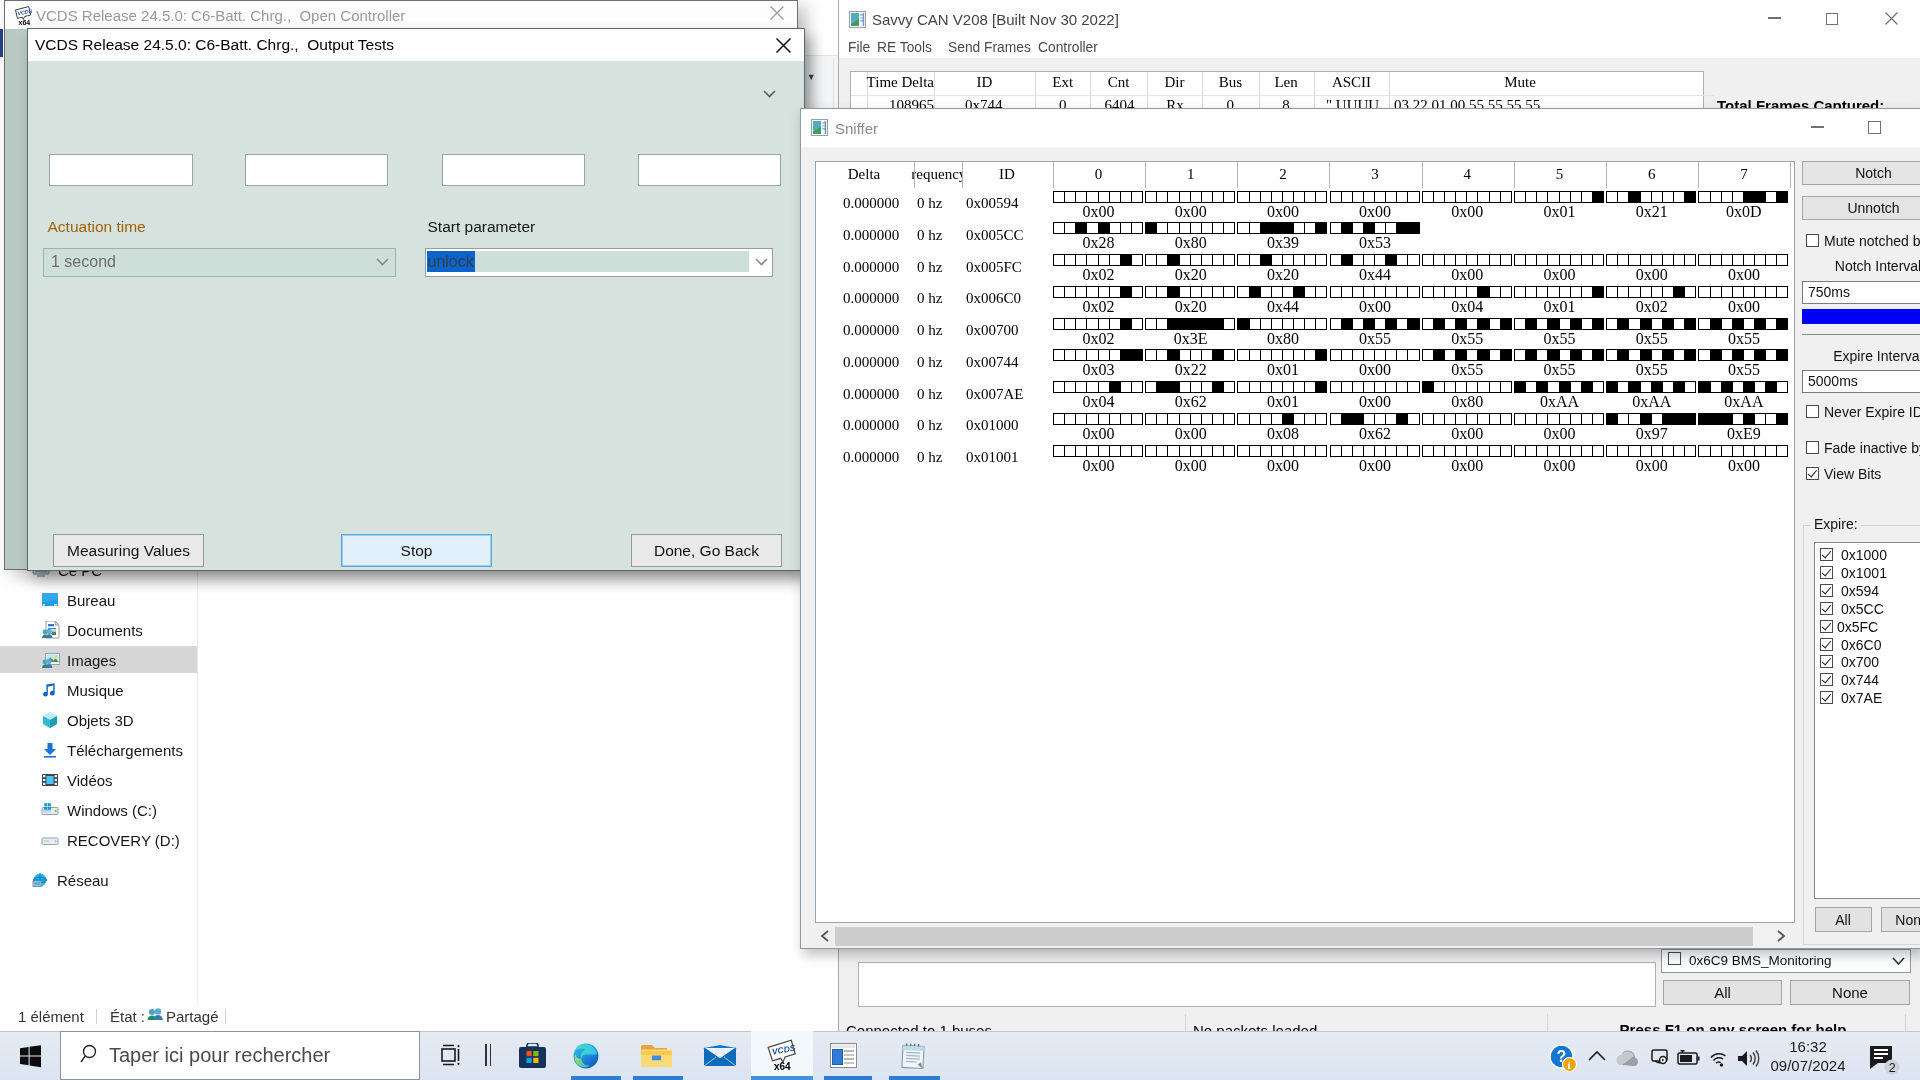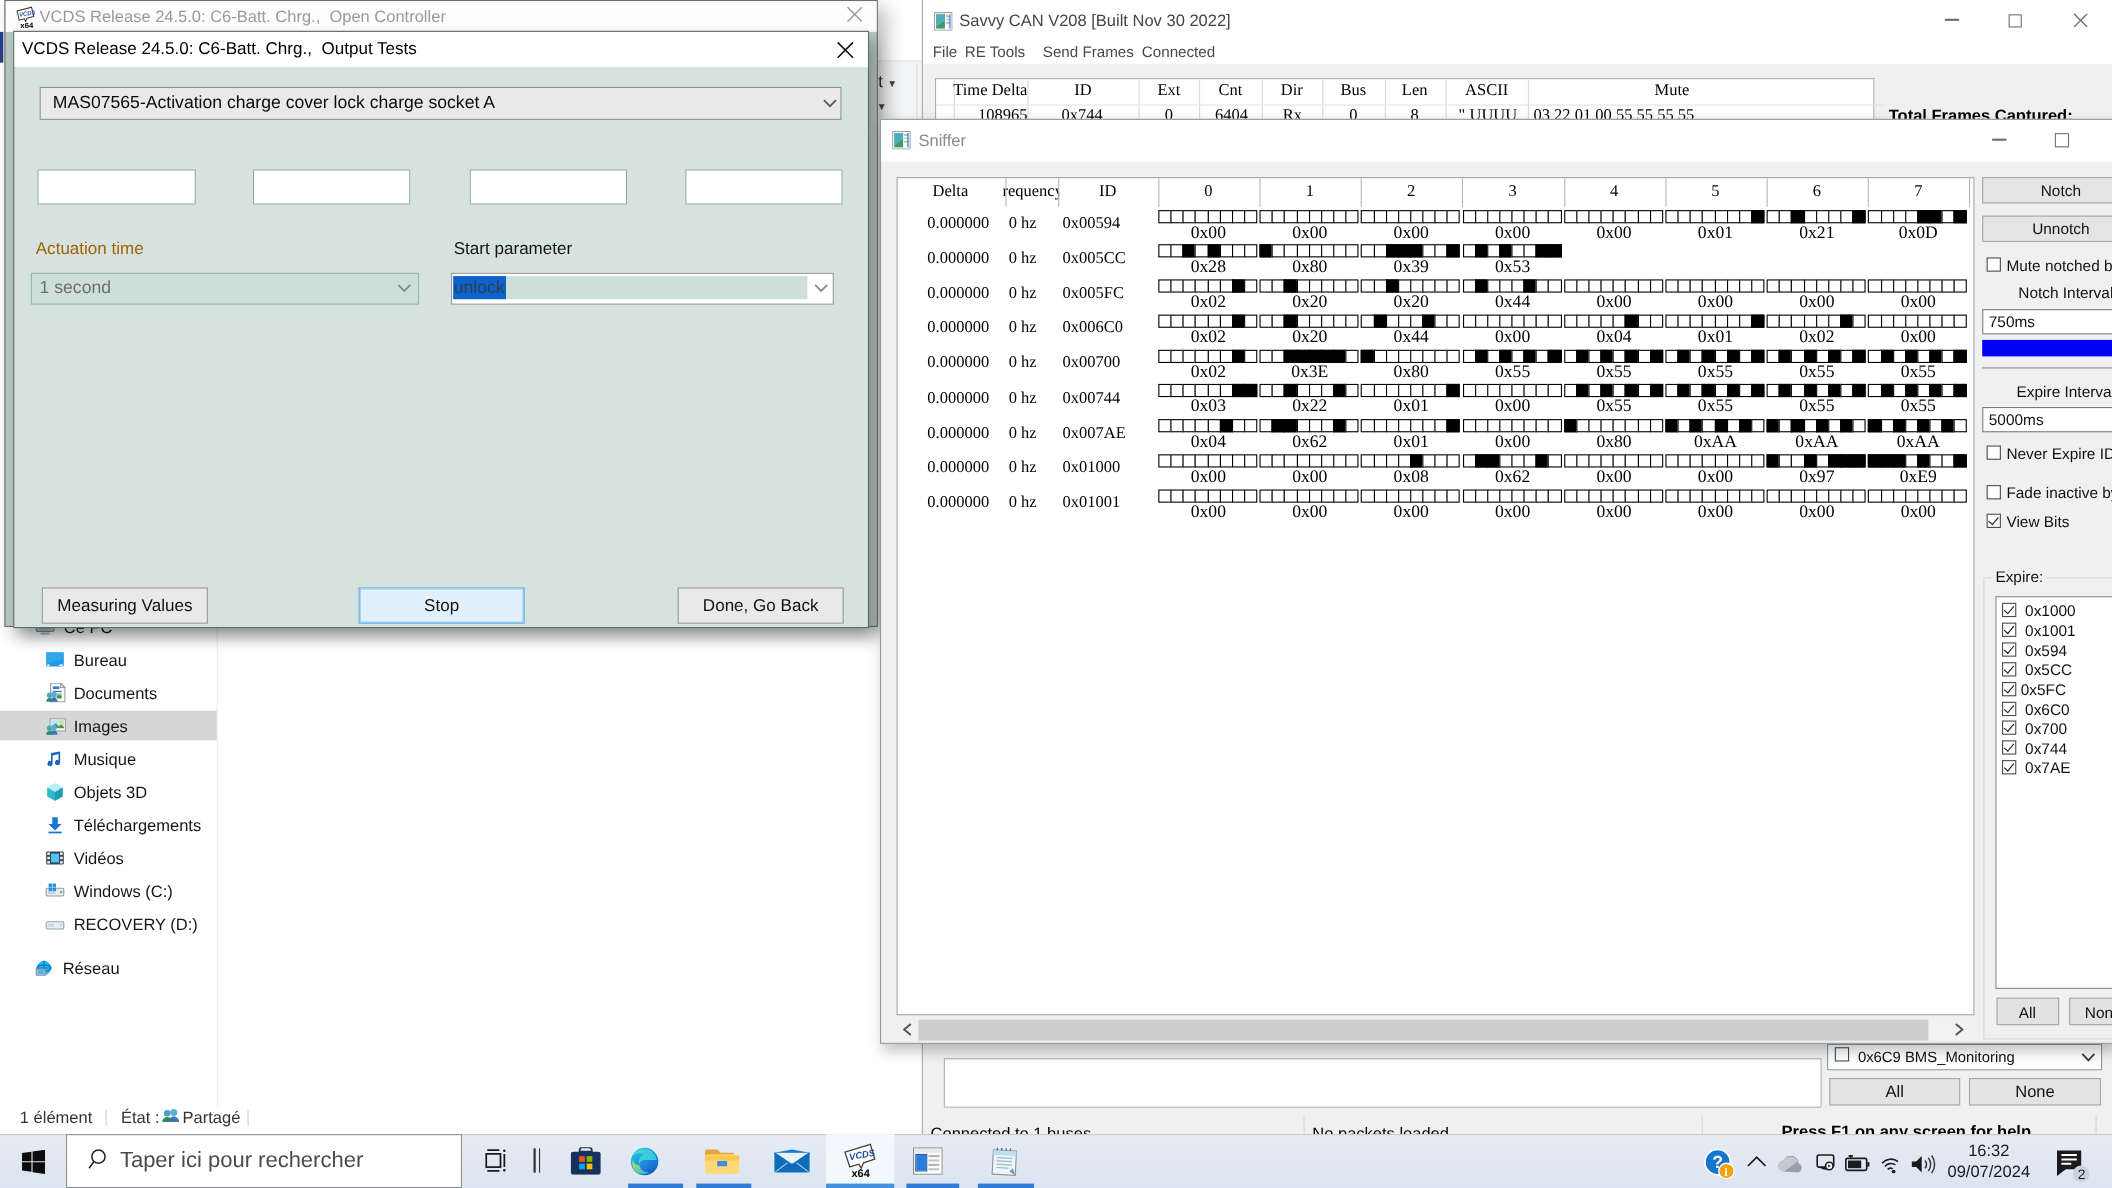--- a/index.html
+++ b/index.html
@@ -145,21 +145,21 @@
       </svg></div>
     <div class="abs" style="left:33px;top:9px;height:20px;font-size:15px;color:#444;display:flex;align-items:center">Savvy CAN V208 [Built Nov 30 2022]</div>
     <div class="abs" style="left:929px;top:17px;width:13px;height:1.5px;background:#707070"></div>
     <div class="abs" style="left:987px;top:13px;width:12px;height:12px;border:1px solid #707070"></div>
     <svg class="abs" style="left:1046px;top:12px" width="13" height="13">
       <path d="M0.5 0.5l12 12M12.5 0.5l-12 12" stroke="#707070" stroke-width="1.2"></path>
     </svg>
     <div class="abs" style="left:9px;top:38px;height:18px;font-size:13.8px;color:#4a4a4a;display:flex;align-items:center">File</div>
     <div class="abs" style="left:38px;top:38px;height:18px;font-size:13.8px;color:#4a4a4a;display:flex;align-items:center">RE Tools</div>
     <div class="abs" style="left:109px;top:38px;height:18px;font-size:13.8px;color:#4a4a4a;display:flex;align-items:center">Send Frames</div>
-    <div class="abs" style="left:199px;top:38px;height:18px;font-size:13.8px;color:#4a4a4a;display:flex;align-items:center">Connected</div>
+    <div class="abs" style="left:199px;top:38px;height:18px;font-size:13.8px;color:#4a4a4a;display:flex;align-items:center">Controller</div>
     <div class="abs" style="left:11px;top:71px;width:854px;height:140px;background:#fff;border:1px solid #aeaeae;border-bottom:none"></div>
     <div class="abs" style="left:27.8px;top:72px;width:1px;height:139px;background:#d9d9d9"></div>
     <div class="abs" style="left:94.8px;top:72px;width:1px;height:139px;background:#d9d9d9"></div>
     <div class="abs" style="left:196.2px;top:72px;width:1px;height:139px;background:#d9d9d9"></div>
     <div class="abs" style="left:251.2px;top:72px;width:1px;height:139px;background:#d9d9d9"></div>
     <div class="abs" style="left:307.9px;top:72px;width:1px;height:139px;background:#d9d9d9"></div>
     <div class="abs" style="left:362.9px;top:72px;width:1px;height:139px;background:#d9d9d9"></div>
     <div class="abs" style="left:419.6px;top:72px;width:1px;height:139px;background:#d9d9d9"></div>
     <div class="abs" style="left:474.6px;top:72px;width:1px;height:139px;background:#d9d9d9"></div>
     <div class="abs" style="left:550.3px;top:72px;width:1px;height:139px;background:#d9d9d9"></div>
@@ -207,29 +207,26 @@
           <path d="M2 4 L15.5 2.4 L16.3 11 L10 11.8 L8.4 14.4 L7.6 12 L2.8 12.6 Z" fill="#fff" stroke="#333" stroke-width="0.9"></path>
           <text x="3.4" y="9.4" font-size="5.4" font-weight="bold" fill="#1a4f9c" font-style="italic" font-family="Liberation Sans">VCDS</text>
         </g>
         <text x="4.5" y="20" font-size="7" font-weight="bold" fill="#000" font-family="Liberation Sans">x64</text>
       </svg></div>
     <div class="abs" style="left:31px;top:4px;height:20px;font-size:15px;color:#9a9a9a;display:flex;align-items:center">VCDS Release 24.5.0: C6-Batt. Chrg.,&nbsp; Open Controller</div>
     <svg class="abs" style="left:765px;top:5px" width="14" height="14">
       <path d="M0.5 0.5l13 13M13.5 0.5l-13 13" stroke="#9a9a9a" stroke-width="1.3"></path>
     </svg>
   </div>
-<div class="abs" style="left:12px;top:28px;width:778px;height:543px;background:#d5e2de;border:1px solid #5a6a66;box-shadow:6px 8px 14px rgba(0,0,0,0.32);overflow:hidden">
+<div class="abs" style="left:27px;top:28px;width:778px;height:543px;background:#d5e2de;border:1px solid #5a6a66;box-shadow:6px 8px 14px rgba(0,0,0,0.32);overflow:hidden">
     <div class="abs" style="left:0;top:0;width:778px;height:32px;background:#fff"></div>
     <div class="abs" style="left:7px;top:6px;height:20px;font-size:15.5px;color:#000;display:flex;align-items:center">VCDS Release 24.5.0: C6-Batt. Chrg.,&nbsp; Output Tests</div>
     <svg class="abs" style="left:748px;top:9px" width="15" height="15">
       <path d="M0.5 0.5l14 14M14.5 0.5l-14 14" stroke="#111" stroke-width="1.5"></path>
     </svg>
-    <div class="abs" style="left:23px;top:50px;width:729px;height:30px;background:#e9e9e9;border:1px solid #8f8f8f;display:flex;align-items:center">
-      <span style="font-size:16px;color:#0a0a0a;margin-left:11px">MAS07565-Activation charge cover lock charge socket A</span>
-    </div>
     <svg class="abs" style="left:735px;top:61px" width="13" height="8">
       <path d="M1 1l5.5 5.5L12 1" stroke="#5a5a5a" stroke-width="1.6" fill="none"></path>
     </svg>
     <div class="abs" style="left:21px;top:124.5px;width:144px;height:32px;background:#fff;border:1px solid #9aa5a2"></div>
     <div class="abs" style="left:217px;top:124.5px;width:143px;height:32px;background:#fff;border:1px solid #9aa5a2"></div>
     <div class="abs" style="left:414px;top:124.5px;width:143px;height:32px;background:#fff;border:1px solid #9aa5a2"></div>
     <div class="abs" style="left:610px;top:124.5px;width:143px;height:32px;background:#fff;border:1px solid #9aa5a2"></div>
     <div class="abs" style="left:19.5px;top:189px;font-size:15.5px;color:#a16207">Actuation time</div>
     <div class="abs" style="left:399.5px;top:189px;font-size:15.5px;color:#151515">Start parameter</div>
     <div class="abs" style="left:15px;top:218.5px;width:353px;height:29.5px;background:#cedfda;border:1px solid #9fb3ae"></div>

